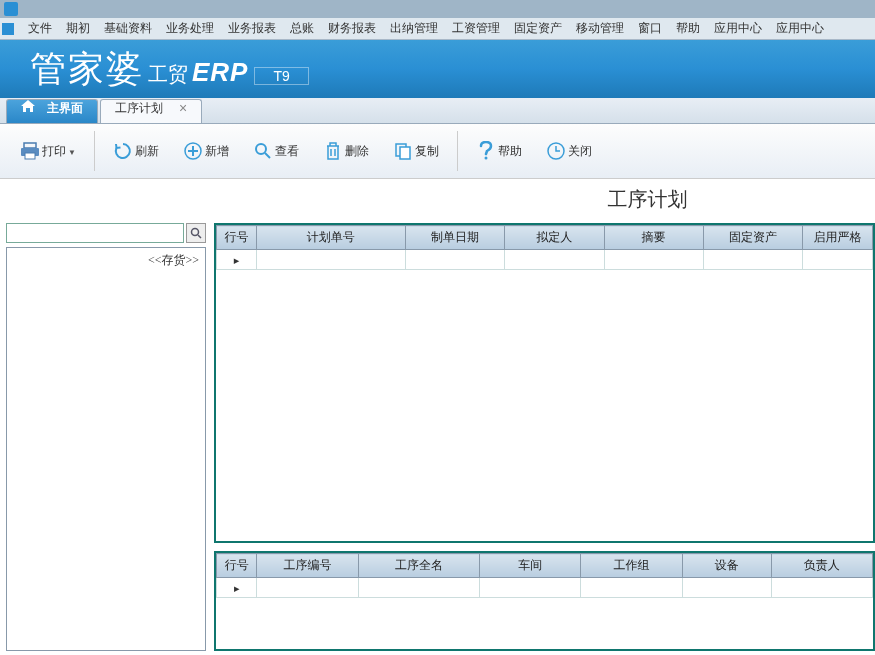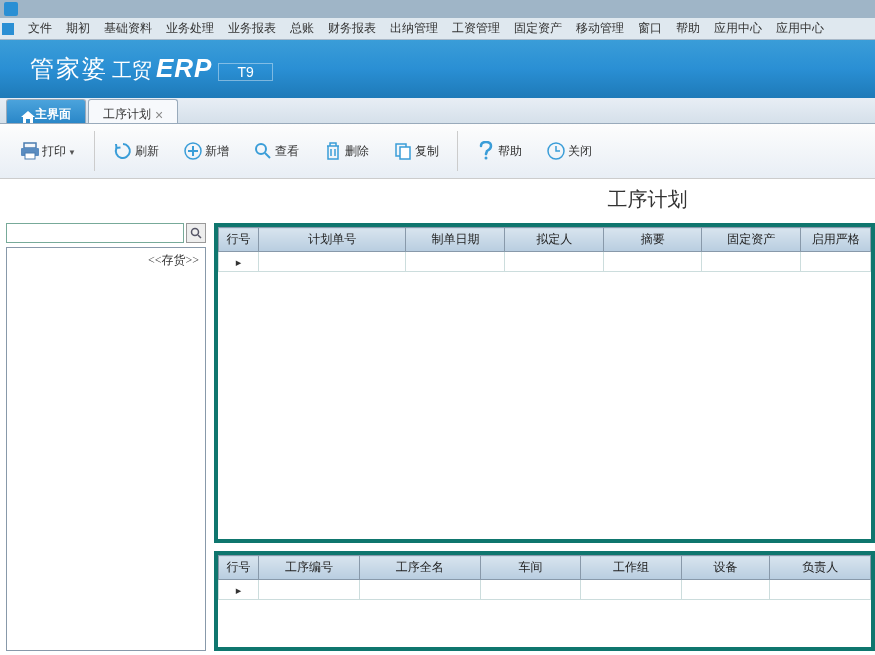--- a/index.html
+++ b/index.html
@@ -8,27 +8,27 @@
     .titlebar { background: #9fb5c7; height: 18px; line-height: 18px; padding-left: 4px; display: flex; align-items: center; }
     .titlebar-icon { width: 14px; height: 14px; background: #2a8fd4; border-radius: 2px; margin-right: 4px; display: inline-block; }
     .titlebar-text { color: #003a6a; font-weight: bold; font-size: 12px; }
     
     .menubar { background: #dfe8ef; height: 22px; display: flex; align-items: center; padding-left: 2px; gap: 2px; border-bottom: 1px solid #a8b8c8; }
     .menubar-icon { width: 12px; height: 12px; background: #2a8fd4; margin-right: 6px; }
     .menu-item { padding: 2px 6px; color: #333; cursor: pointer; }
     
     .brand-banner { background: linear-gradient(to bottom, #3a9dd8 0%, #2a8fd4 50%, #1e7ab8 100%); height: 58px; display: flex; align-items: center; padding-left: 30px; }
     .brand-logo { color: #fff; font-size: 26px; font-family: "Microsoft YaHei", sans-serif; display: flex; align-items: baseline; gap: 4px; font-weight: 300; }
-    .brand-main { font-size: 24px; letter-spacing: 2px; }
+    .brand-main { font-size: 36px; letter-spacing: 2px; }
     .brand-sub { font-size: 20px; }
     .brand-erp { font-style: italic; font-weight: bold; letter-spacing: 1px; }
     .brand-t9 { font-size: 14px; border: 1px solid rgba(255,255,255,0.4); padding: 0 18px; margin-left: 2px; }
     
     .tabbar { background: linear-gradient(to bottom, #e8eef5, #d5e0ea); height: 26px; display: flex; align-items: flex-end; border-bottom: 1px solid #9ab; }
-    .tab { height: 24px; padding: 0 14px; display: flex; align-items: flex-end; gap: 0; font-size: 12px; border: 1px solid #9ab; border-bottom: none; margin-right: 2px; cursor: pointer; border-radius: 3px 3px 0 0; }
+    .tab { height: 24px; padding: 0 14px; display: flex; align-items: flex-start; gap: 12px; font-size: 12px; border: 1px solid #9ab; border-bottom: none; margin-right: 2px; cursor: pointer; border-radius: 3px 3px 0 0; }
     .tab.home { background: linear-gradient(to bottom, #4ba3dc, #2a87c8); color: #fff; margin-left: 6px; font-weight: bold; }
     .tab.active { background: #f7f9fc; color: #333; }
     .tab .home-icon { width: 14px; height: 12px; }
     .tab .close { color: #888; font-size: 14px; cursor: pointer; margin-left: 4px; }
     
     .toolbar { background: linear-gradient(to bottom, #fdfdfd, #e8eef5); height: 55px; display: flex; align-items: center; padding: 0 8px; border-bottom: 1px solid #ccc; }
     .tool-btn { display: flex; flex-direction: row; align-items: center; padding: 4px 12px; cursor: pointer; gap: 2px; }
     .tool-icon { width: 20px; height: 20px; display: flex; align-items: center; justify-content: center; }
     .tool-label { font-size: 12px; color: #333; }
     .tool-sep { width: 1px; height: 40px; background: #ccc; margin: 0 6px; }
@@ -41,21 +41,21 @@
     
     .left-panel { width: 210px; display: flex; flex-direction: column; padding: 4px 4px 4px 6px; }
     .search-row { display: flex; align-items: center; margin-bottom: 4px; }
     .search-input { flex: 1; height: 20px; border: 1px solid #7a9; padding: 0 4px; font-size: 12px; }
     .search-btn { width: 20px; height: 20px; border: 1px solid #999; background: #eee; display: flex; align-items: center; justify-content: center; cursor: pointer; margin-left: 2px; }
     .tree-box { flex: 1; border: 1px solid #89a; background: #fff; padding: 2px; }
     .tree-item { padding: 2px 4px; font-size: 12px; color: #333; cursor: pointer; display: flex; align-items: center; gap: 4px; justify-content: flex-end; font-family: Liberation Serif, serif; }
     
     .right-panel { flex: 1; display: flex; flex-direction: column; padding: 4px 0 4px 4px; gap: 8px; }
     
-    .grid-wrap { border: 4px solid #0f766e; background: #fff; overflow: hidden; }
+    .grid-wrap { border: 2px solid #0f766e; background: #fff; overflow: hidden; }
     .grid-wrap.top { flex: 1; }
     .grid-wrap.bottom { height: 100px; }
     
     .grid { border-collapse: collapse; width: 100%; }
     .grid th { background: linear-gradient(to bottom, #d8e4ee, #b8cde0); border: 1px solid #89a; padding: 3px 4px; font-size: 12px; font-weight: normal; color: #222; height: 20px; white-space: nowrap; }
     .grid td { border: 1px solid #cdd; padding: 2px 4px; height: 20px; background: #fff; }
     .grid .row-indicator { text-align: center; }
     .grid .row-indicator::before { content: "▸"; color: #333; font-size: 11px; }
     
     svg { display: block; }

